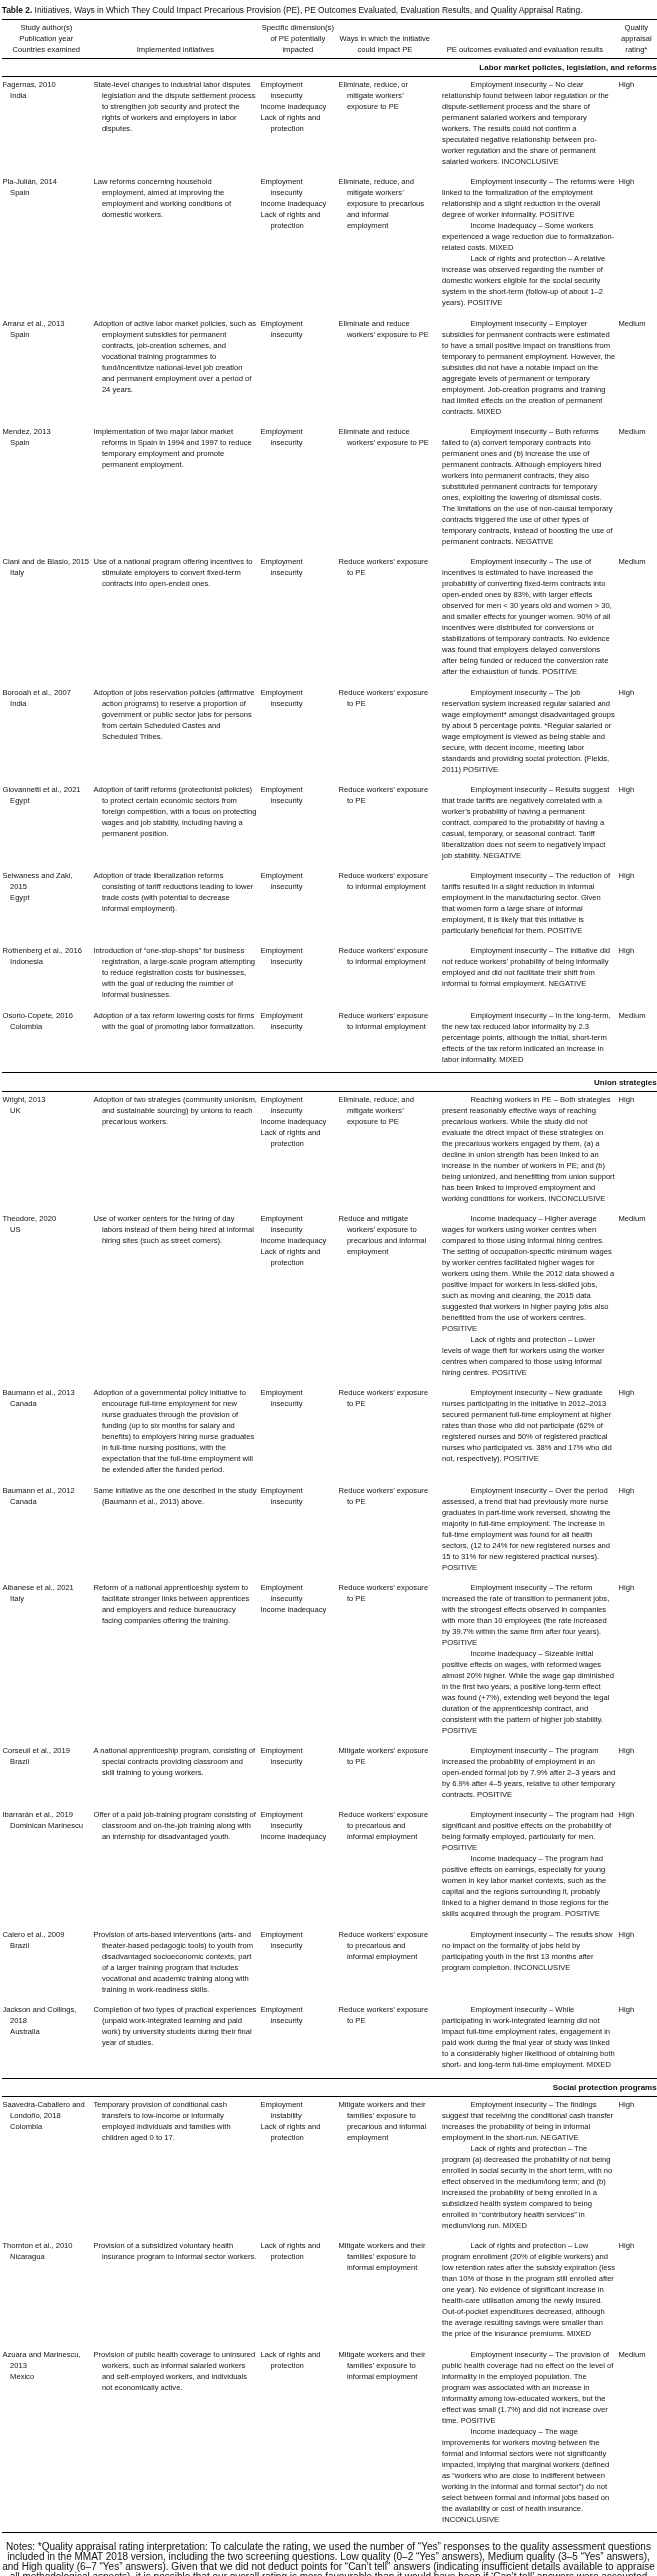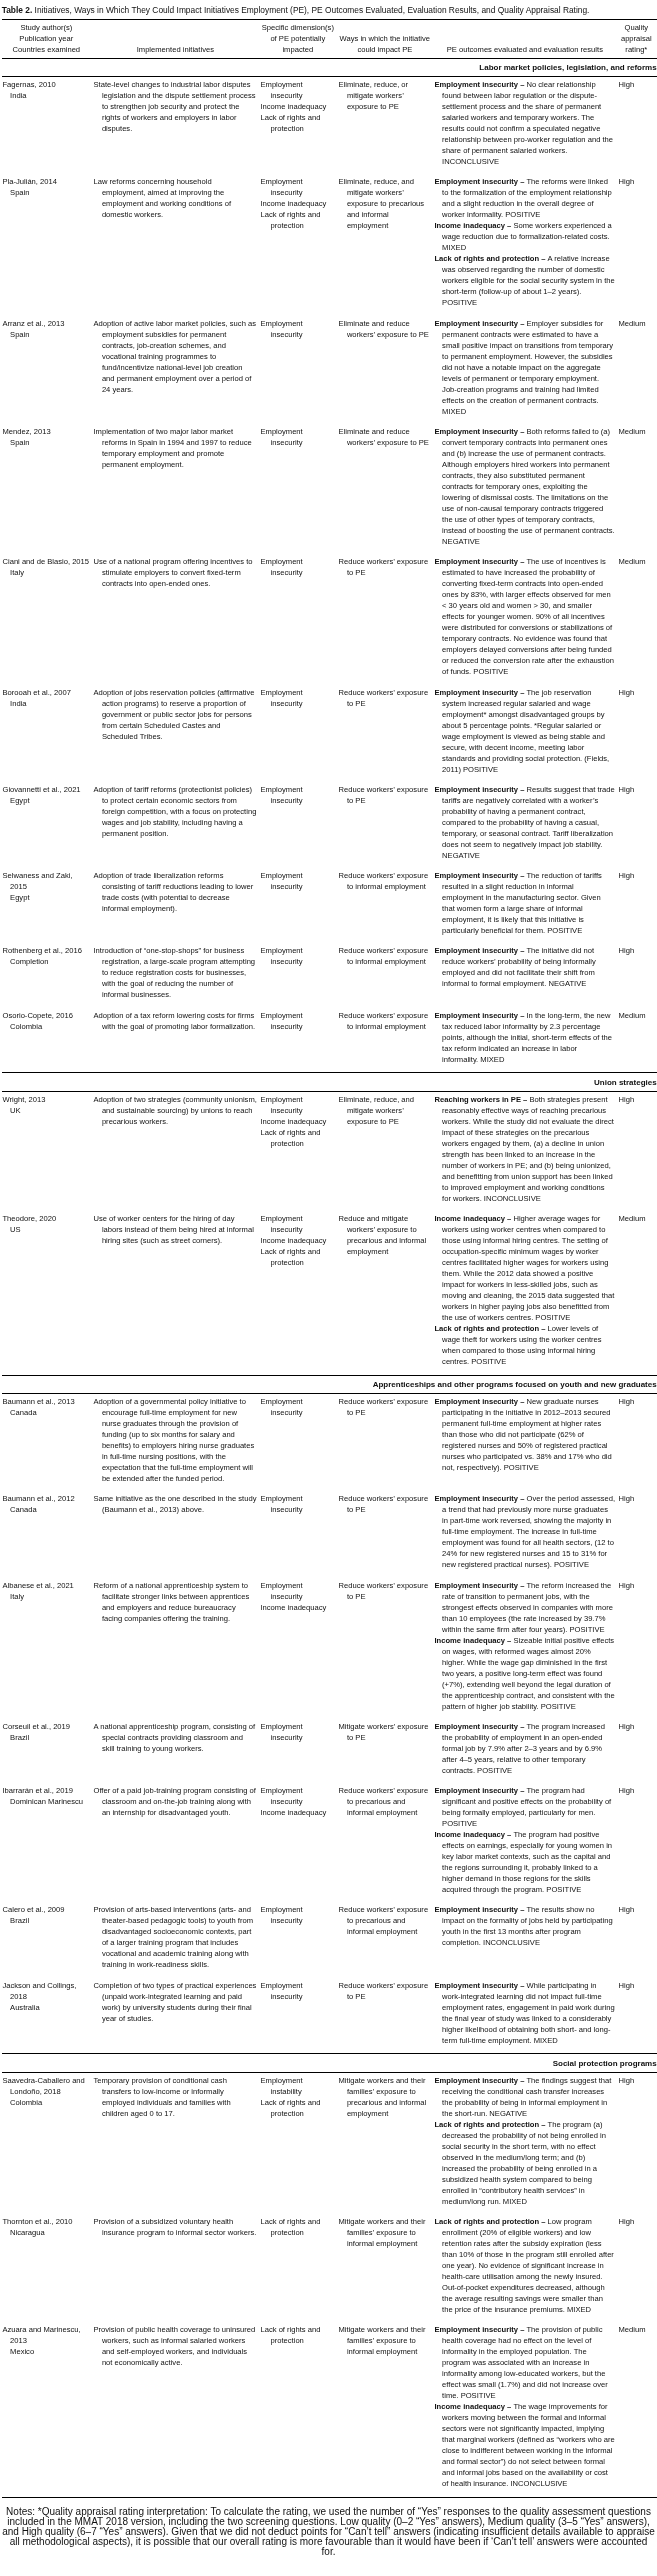--- a/index.html
+++ b/index.html
@@ -12,30 +12,30 @@
   th,td{vertical-align:top;text-align:left;font-weight:normal;
     font-size:7.6px;line-height:11px;padding:1.7px 2.5px 7.6px 0.8px;word-wrap:break-word;}
   thead th{vertical-align:bottom;border-bottom:1.3px solid #000;padding-bottom:2.5px;white-space:pre-line;text-align:center;}
   td.section-header{font-weight:bold;text-align:right;font-size:8px;
     border-top:1.3px solid #000;border-bottom:1.3px solid #000;padding:3.4px 0 3.4px 0;}
   .hang{padding-left:8.4px;text-indent:-8.4px;}
   .hang-author{padding-left:7.6px;text-indent:-7.6px;}
   .country{padding-left:7.6px;}
   .hang-dim{padding-left:10px;text-indent:-10px;}
   .outcome{padding-left:7.6px;text-indent:-7.6px;}
-  .outcome b{font-weight:bold;}
+  .outcome b{font-weight:normal;margin-left:36px;}
   .notes{font-size:10px;line-height:10px;margin-top:9px;text-align:center;}
   col.c-study{width:91px;} col.c-init{width:167px;} col.c-dim{width:78px;}
   col.c-ways{width:96px;} col.c-out{width:184px;} col.c-rate{width:39px;}
 </style>
 </head>
 <body>
 
 <div class="page">
-  <p class="table-title"><b>Table 2.</b><span> Initiatives, Ways in Which They Could Impact Initiatives Employment (PE), PE Outcomes Evaluated, Evaluation Results, and Quality Appraisal Rating.</span></p>
+  <p class="table-title"><b>Table 2.</b><span> Initiatives, Ways in Which They Could Impact Precarious Provision (PE), PE Outcomes Evaluated, Evaluation Results, and Quality Appraisal Rating.</span></p>
 
   <table class="paper-table">
     <colgroup>
       <col class="c-study">
         <col class="c-init">
         <col class="c-dim">
         <col class="c-ways">
         <col class="c-out">
         <col class="c-rate">
     </colgroup>
@@ -209,21 +209,21 @@
             <div class="hang">Reduce workers’ exposure to informal employment</div>
           </td>
           <td>
             <div class="outcome"><b>Employment insecurity – </b>The reduction of tariffs resulted in a slight reduction in informal employment in the manufacturing sector. Given that women form a large share of informal employment, it is likely that this initiative is particularly beneficial for them. POSITIVE</div>
           </td>
           <td>High</td>
         </tr>
         <tr>
           <td>
             <div class="hang-author">Rothenberg et al., 2016</div>
-            <div class="country">Completion</div>
+            <div class="country">Indonesia</div>
           </td>
           <td>
             <div class="hang">Introduction of “one-stop-shops” for business registration, a large-scale program attempting to reduce registration costs for businesses, with the goal of reducing the number of informal businesses.</div>
           </td>
           <td>
             <div class="hang-dim">Employment insecurity</div>
           </td>
           <td>
             <div class="hang">Reduce workers’ exposure to informal employment</div>
           </td>
@@ -289,23 +289,20 @@
             <div class="hang-dim">Lack of rights and protection</div>
           </td>
           <td>
             <div class="hang">Reduce and mitigate workers’ exposure to precarious and informal employment</div>
           </td>
           <td>
             <div class="outcome"><b>Income inadequacy – </b>Higher average wages for workers using worker centres when compared to those using informal hiring centres. The setting of occupation-specific minimum wages by worker centres facilitated higher wages for workers using them. While the 2012 data showed a positive impact for workers in less-skilled jobs, such as moving and cleaning, the 2015 data suggested that workers in higher paying jobs also benefitted from the use of workers centres. POSITIVE</div>
             <div class="outcome"><b>Lack of rights and protection – </b>Lower levels of wage theft for workers using the worker centres when compared to those using informal hiring centres. POSITIVE</div>
           </td>
           <td>Medium</td>
-        </tr>
-        <tr>
-          <td class="section-header" colspan="6">Apprenticeships and other programs focused on youth and new graduates</td>
         </tr>
         <tr>
           <td>
             <div class="hang-author">Baumann et al., 2013</div>
             <div class="country">Canada</div>
           </td>
           <td>
             <div class="hang">Adoption of a governmental policy initiative to encourage full-time employment for new nurse graduates through the provision of funding (up to six months for salary and benefits) to employers hiring nurse graduates in full-time nursing positions, with the expectation that the full-time employment will be extended after the funded period.</div>
           </td>
           <td>

